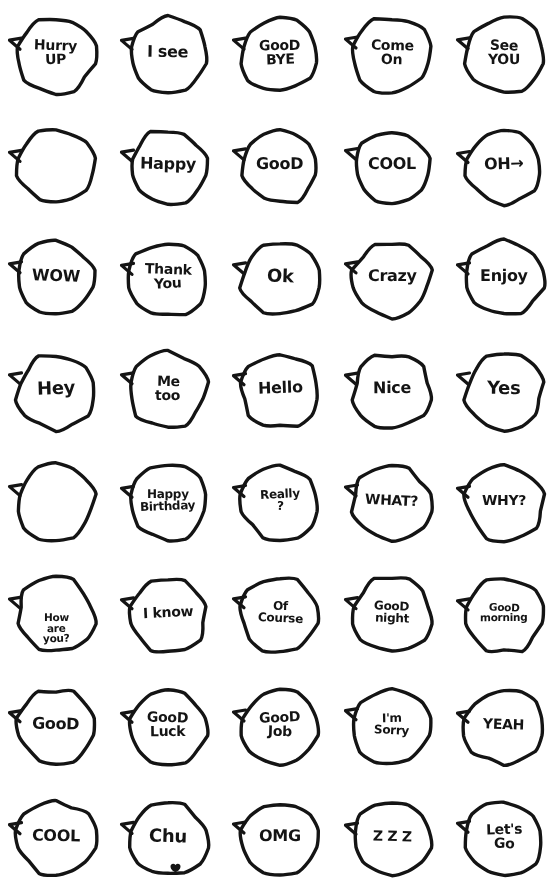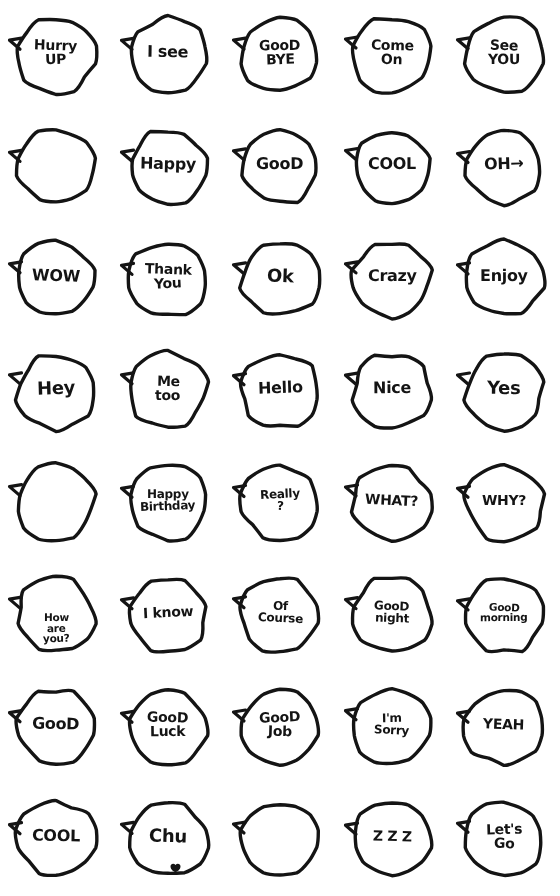--- a/index.html
+++ b/index.html
@@ -507,20 +507,23 @@
           <path d="M1 7 C1 1, 8 0, 11 4 C14 0, 21 1, 21 7 C21 13, 14 18, 11 18 C8 18, 1 13, 1 7 Z" fill="#141414"></path>
         </svg>
       </div>
     </div>
     <div class="sticker-cell">
       <div class="bubble-wrap">
         <svg class="bubble-svg" viewBox="0 0 96 96">
           <path d="M 48.0 12.7 Q 58.9 13.0 64.0 14.7 Q 74.9 19.2 78.6 23.2 Q 85.3 33.1 86.3 38.5 Q 86.4 50.0 84.8 55.2 Q 80.1 65.0 76.8 69.3 Q 69.6 78.7 64.8 80.9 Q 53.6 83.0 48.0 83.0 Q 36.3 82.9 31.3 80.8 Q 21.4 74.6 18.0 70.3 Q 12.5 60.6 10.9 55.2 Q 7.3 43.4 8.5 38.2 Q 14.4 27.9 18.3 23.9 Q 27.1 16.6 32.0 14.7 Q 42.7 12.7 48.0 12.7 Z" fill="none" stroke="#141414" stroke-width="3.4" stroke-linecap="round" stroke-linejoin="round"></path>
           <path d="M 13.5 30.0 L 1.5 32.0 L 12.0 41.0" fill="none" stroke="#141414" stroke-width="3.2" stroke-linecap="round" stroke-linejoin="round"></path>
         </svg>
+        <div class="bubble-text sz-lg">
+          <span class="ln" style="transform: rotate(0.2deg);">OMG</span>
+        </div>
       </div>
     </div>
     <div class="sticker-cell">
       <div class="bubble-wrap">
         <svg class="bubble-svg" viewBox="0 0 96 96">
           <path d="M 48.0 11.0 Q 59.7 11.1 64.7 13.2 Q 74.6 19.4 78.0 23.7 Q 83.5 33.4 85.1 38.8 Q 88.7 50.6 87.5 55.8 Q 81.6 66.1 77.7 70.1 Q 68.9 77.0 64.0 79.3 Q 53.3 83.8 48.0 83.7 Q 37.3 80.8 32.4 78.5 Q 22.2 73.6 18.7 69.7 Q 13.2 60.1 12.0 55.0 Q 10.8 44.3 11.5 38.9 Q 12.7 26.5 16.0 22.2 Q 25.9 15.0 31.2 13.1 Q 42.4 11.0 48.0 11.0 Z" fill="none" stroke="#141414" stroke-width="3.4" stroke-linecap="round" stroke-linejoin="round"></path>
           <path d="M 13.5 31.2 L 1.5 33.2 L 12.0 42.2" fill="none" stroke="#141414" stroke-width="3.2" stroke-linecap="round" stroke-linejoin="round"></path>
         </svg>
         <div class="bubble-text sz-md">
           <span class="ln" style="transform: rotate(1.8deg);">Z Z Z</span>

